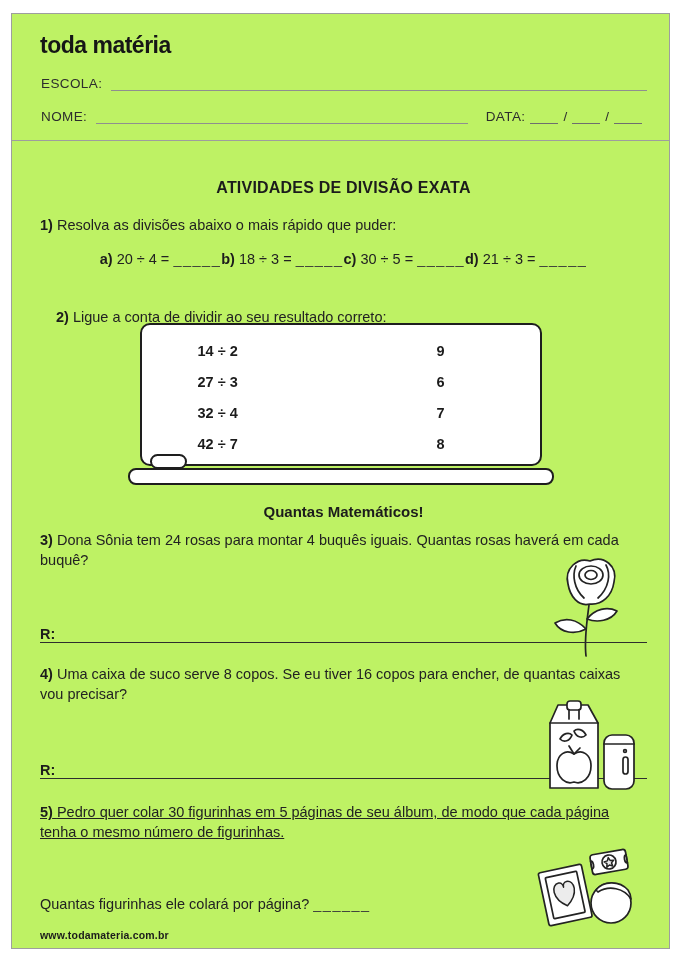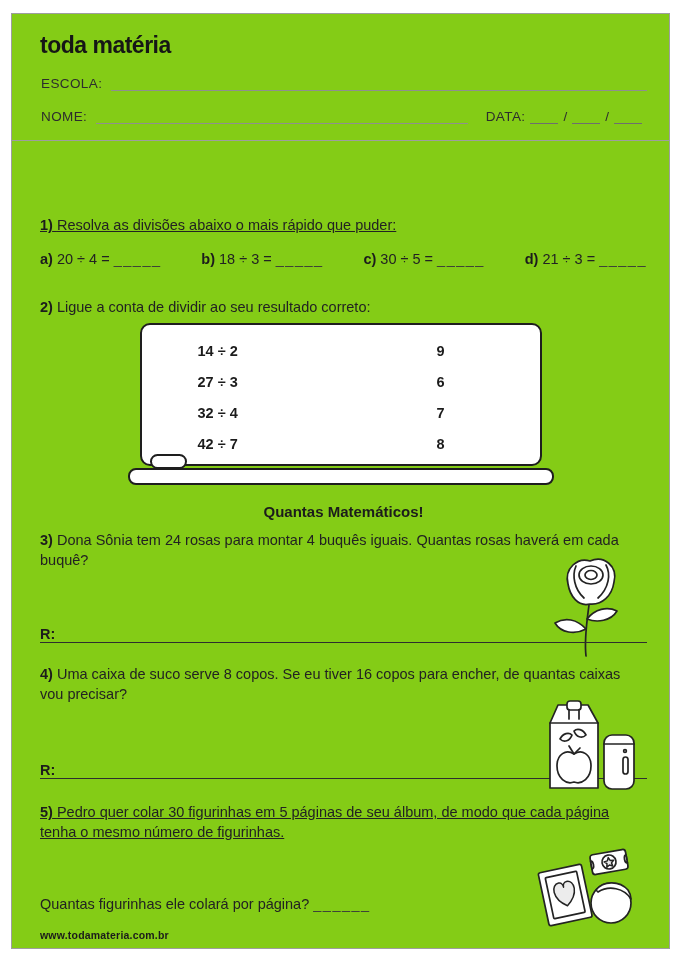--- a/index.html
+++ b/index.html
@@ -4,21 +4,21 @@
 <style>
   * { margin:0; padding:0; box-sizing:border-box; }
   html,body { background:#ffffff; }
   body {
     width:685px; height:967px; position:relative;
     font-family:"Liberation Sans","DejaVu Sans",sans-serif;
     color:#222;
   }
   .frame {
     position:absolute; left:11px; top:13px; width:659px; height:936px;
-    border:1.5px solid #9e9e9e; background:#84cc16;
+    border:1.5px solid #9e9e9e; background:#bef264;
   }
   
   .header {
     position:absolute; left:0; top:0; right:0; height:127px;
     border-bottom:1.5px solid #9e9e9e;
   }
   .logo {
     position:absolute; left:28px; top:18px;
     font-size:23px; font-weight:700; letter-spacing:-0.5px; color:#161616;
   }
@@ -29,25 +29,25 @@
   .fill-line { flex:1; border-bottom:1.5px solid #8f8f8f; height:15px; margin-left:9px; }
   .data-label { margin-left:18px; }
   .date-blank { width:28px; border-bottom:1.5px solid #6e6e6e; height:15px; margin:0 5px; }
   .date-sep { font-size:13.5px; color:#2d2d2d; }
   
   .content { position:absolute; left:0; top:127px; right:0; bottom:0; }
   .abs { position:absolute; left:28px; right:22px; }
   .title { top:38px; text-align:center; font-size:16px; font-weight:700; letter-spacing:.2px; color:#1c1c1c; }
   .para { font-size:14.5px; line-height:20px; color:#222; }
   .qnum { font-weight:700; color:#1c1c1c; }
-  .q1text { top:74px;text-decoration:underline; }
-  .q1row { top:110px; display:flex; justify-content:space-between; font-size:14.5px; }
+  .q1text { top:74px; }
+  .q1row { top:110px; display:flex; justify-content:center; font-size:14.5px; }
   .q1item { white-space:nowrap; }
   .blank { letter-spacing:1.5px; color:#3a3a3a; }
-  .q2text { top:156px; }
+  .q2text { top:166px;margin-left:16px; }
   
   .board-wrap { top:182px; left:0; right:0; }
   .board {
     width:402px; height:143px; margin:0 auto; position:relative;
     border:2px solid #1e1e1e; border-radius:10px; background:#fff;
     padding:10px 95px 0 56px;
   }
   .brow { display:flex; justify-content:space-between; align-items:center; height:31px;
           font-size:14.5px; font-weight:700; color:#1c1c1c; }
   .eraser {
@@ -98,20 +98,21 @@
       <span class="date-blank"></span>
       <span class="date-sep">/</span>
       <span class="date-blank"></span>
       <span class="date-sep">/</span>
       <span class="date-blank"></span>
     </div>
   </div>
 
   <div class="content">
 
+    <div class="abs title">ATIVIDADES DE DIVISÃO EXATA</div>
 
     <div class="abs para q1text">
       <span class="qnum">1)</span>
       <span>Resolva as divisões abaixo o mais rápido que puder:</span>
     </div>
 
     <div class="abs q1row">
       <span class="q1item">
         <span class="qnum">a)</span>
         <span>20 ÷ 4 =</span>

